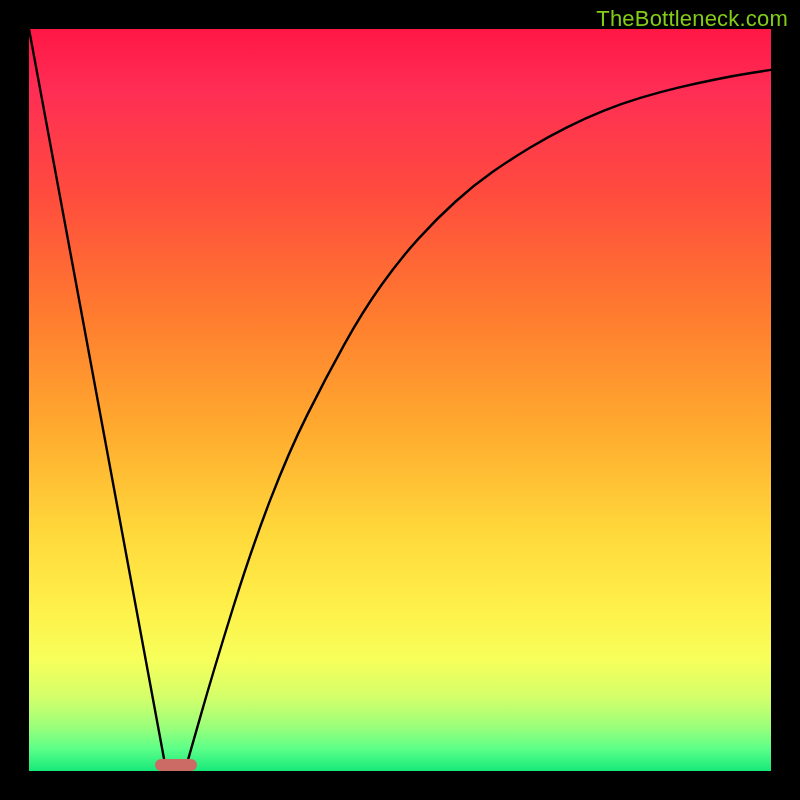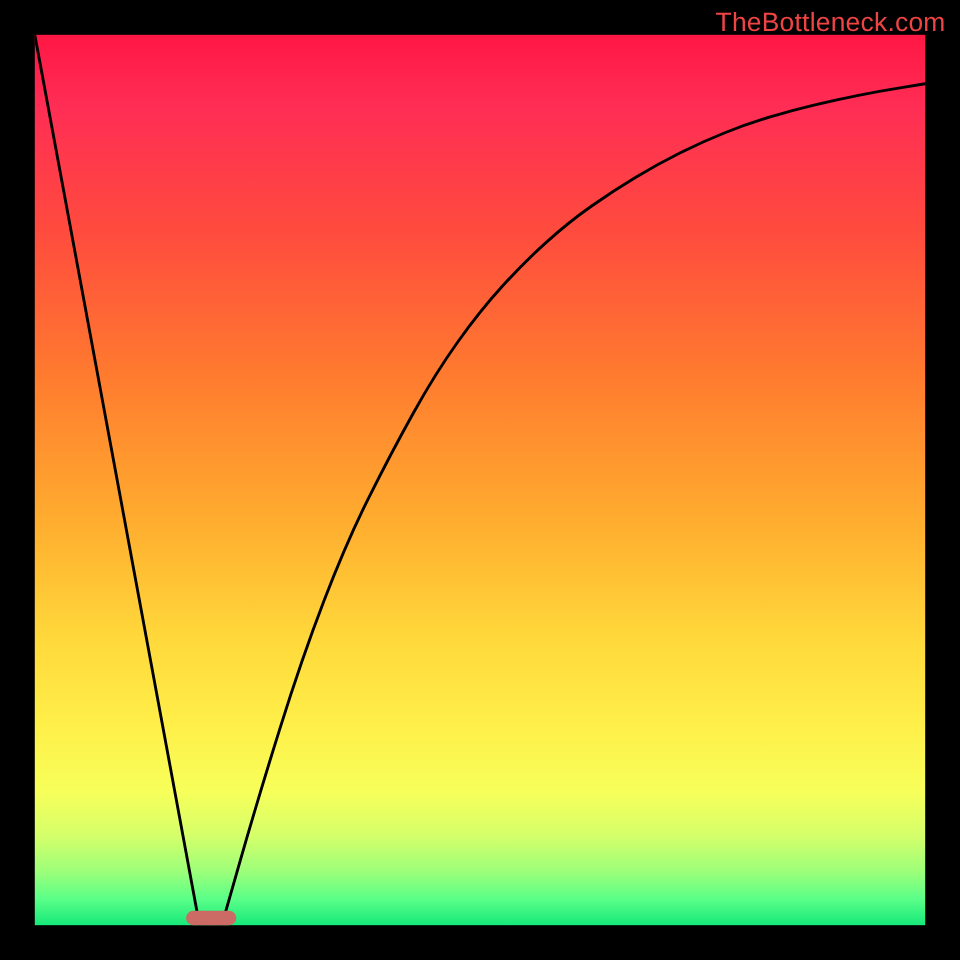--- a/index.html
+++ b/index.html
@@ -37,21 +37,21 @@
       #d4ff6a 90%,
       #9cff7a 94%,
       #5cff88 97%,
       #16e97a 100%
     );
   }
   .watermark {
     position: absolute;
     top: 6px;
     right: 12px;
-    color: #ef4444;
+    color: #84cc16;
     font-size: 22px;
     letter-spacing: 0.2px;
     font-weight: 400;
     user-select: none;
   }
   .curve-svg {
     position: absolute;
     left: 0;
     top: 0;
     width: 742px;

